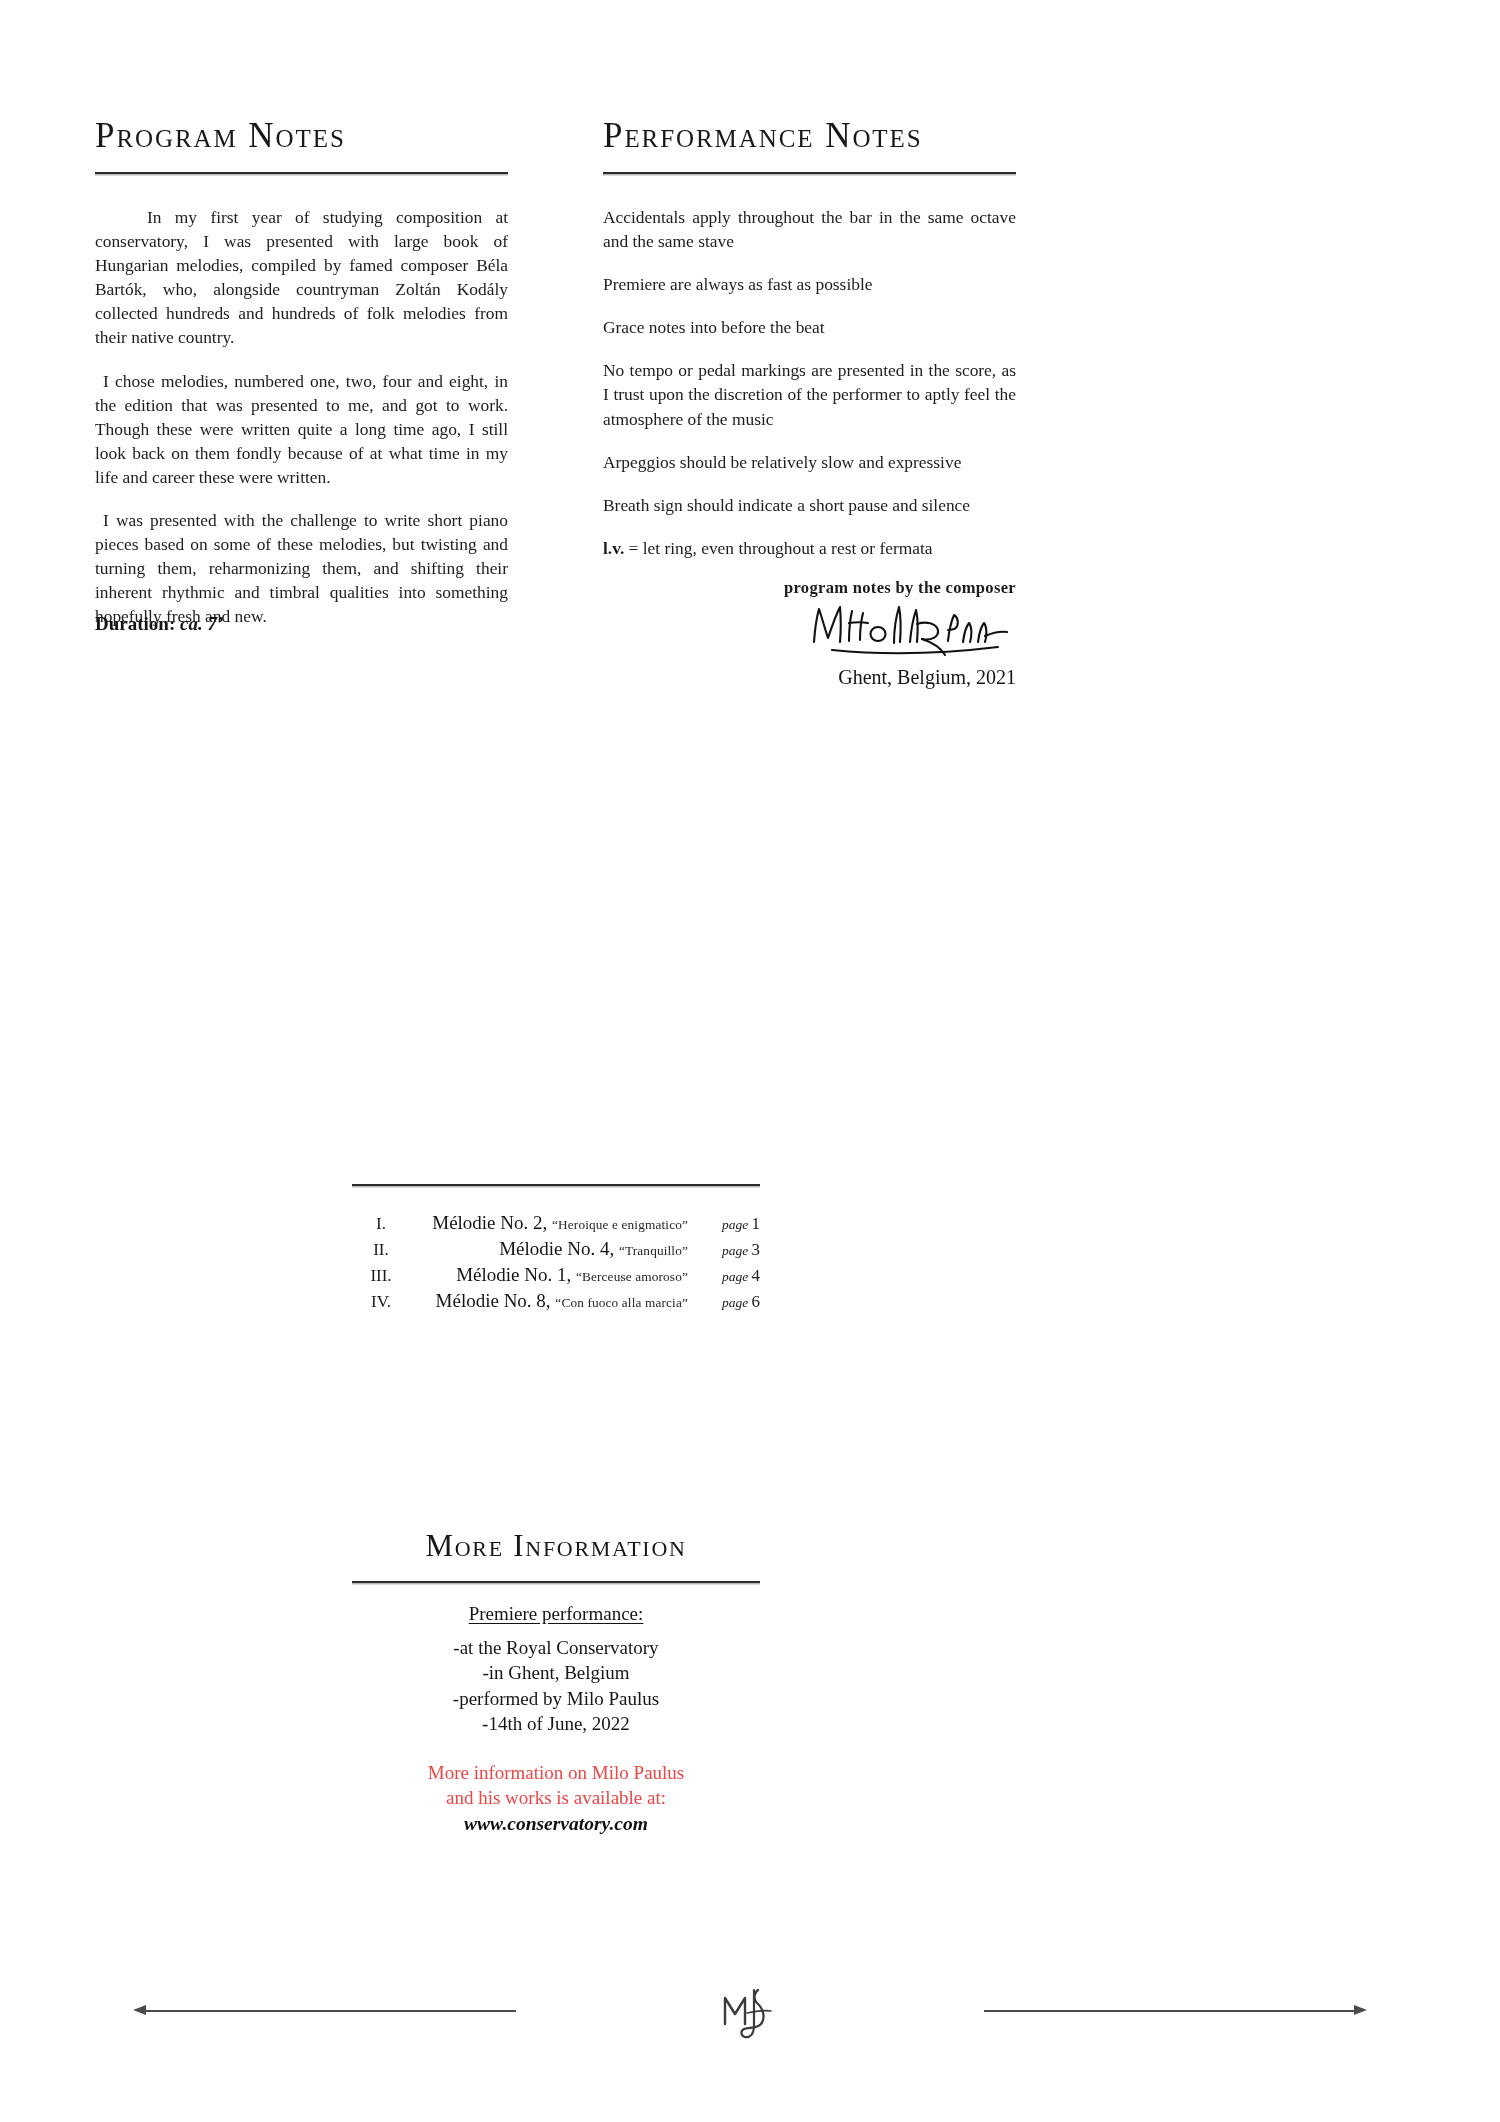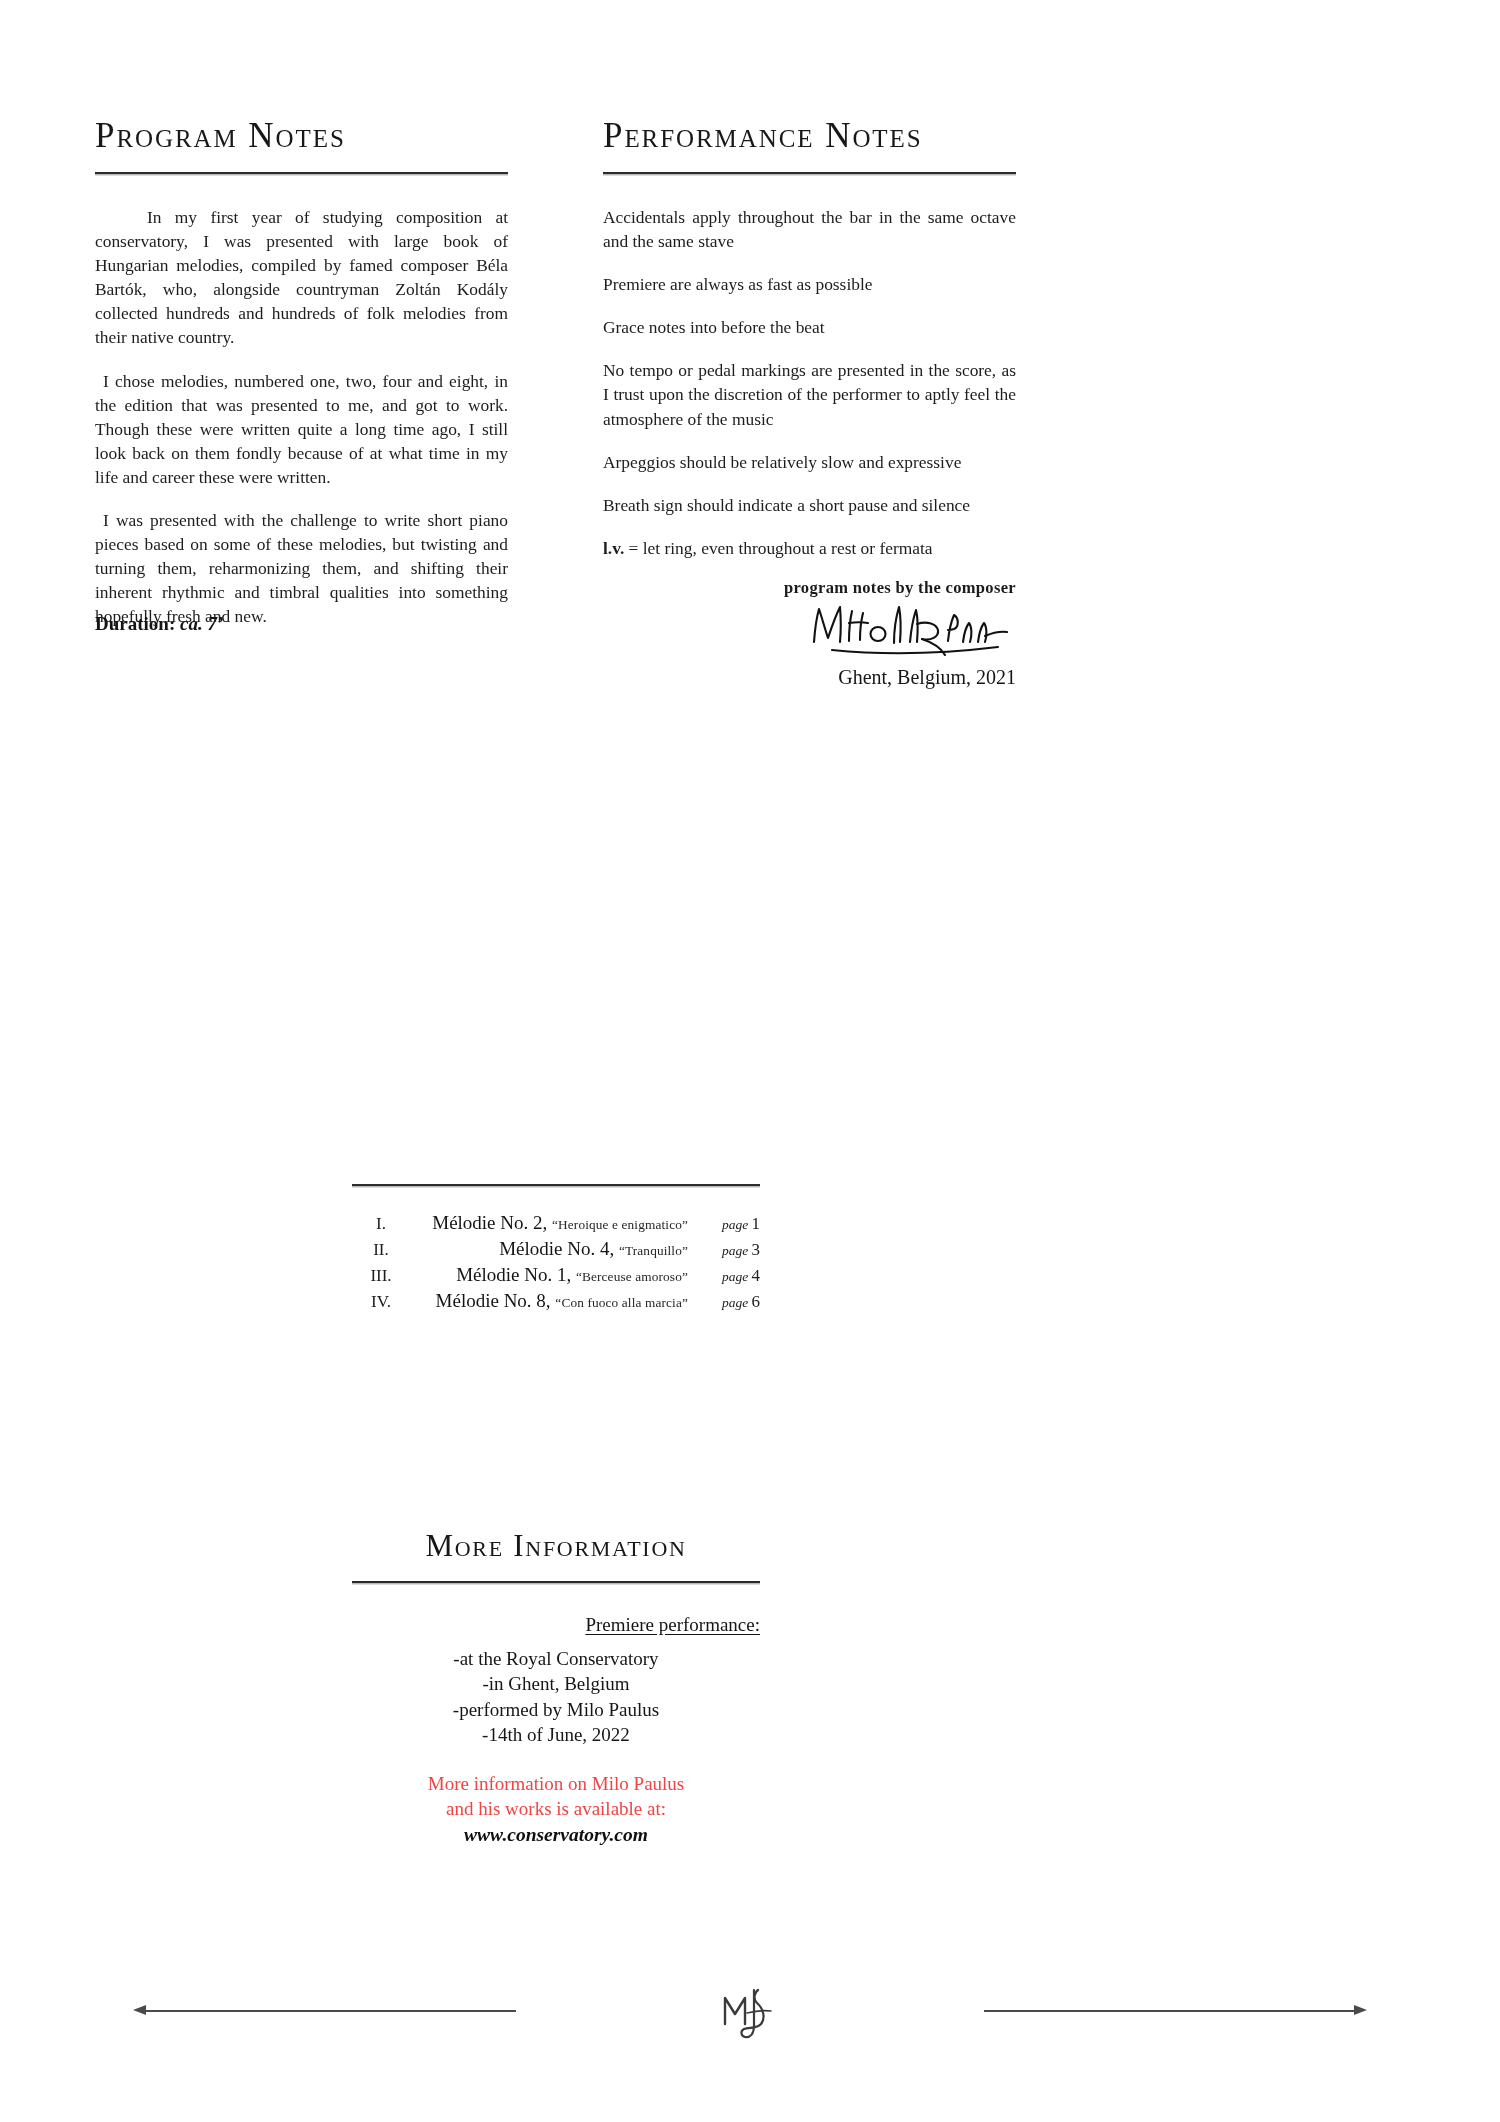--- a/index.html
+++ b/index.html
@@ -104,21 +104,21 @@
     width:62px; text-align:right; white-space:nowrap;
     font-size:13.5px; font-style:italic; color:#202020;
   }
   .toc .pg .n { font-size:17px; font-style:normal; }
 
   
   .moreinfo { position:absolute; left:352px; top:1528px; width:408px; }
   .moreinfo .sc-head { font-size:31px; display:block; text-align:center; }
   .moreinfo .rule { margin-top:17px; }
   .mi-premiere {
-    margin-top:31px; text-align:right;
+    margin-top:20px; text-align:center;
     font-size:19px; color:#141414; text-decoration:underline;
     text-underline-offset:3px;
   }
   .mi-list {
     margin-top:10px; text-align:center;
     font-size:19px; line-height:1.33; color:#161616;
   }
   .mi-block {
     margin-top:24px; text-align:center;
     font-size:19px; line-height:1.33; color:#ef4444;

